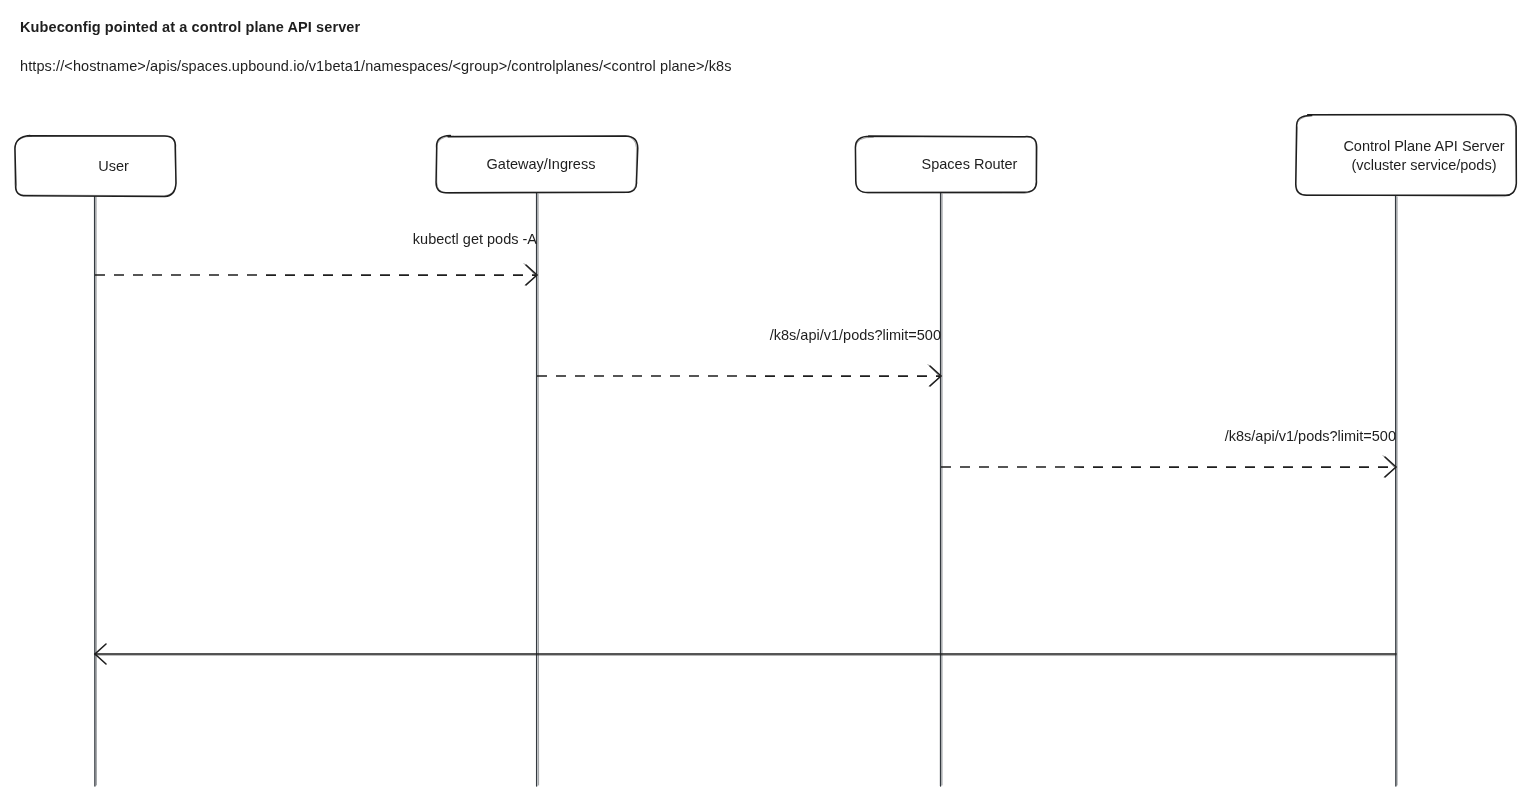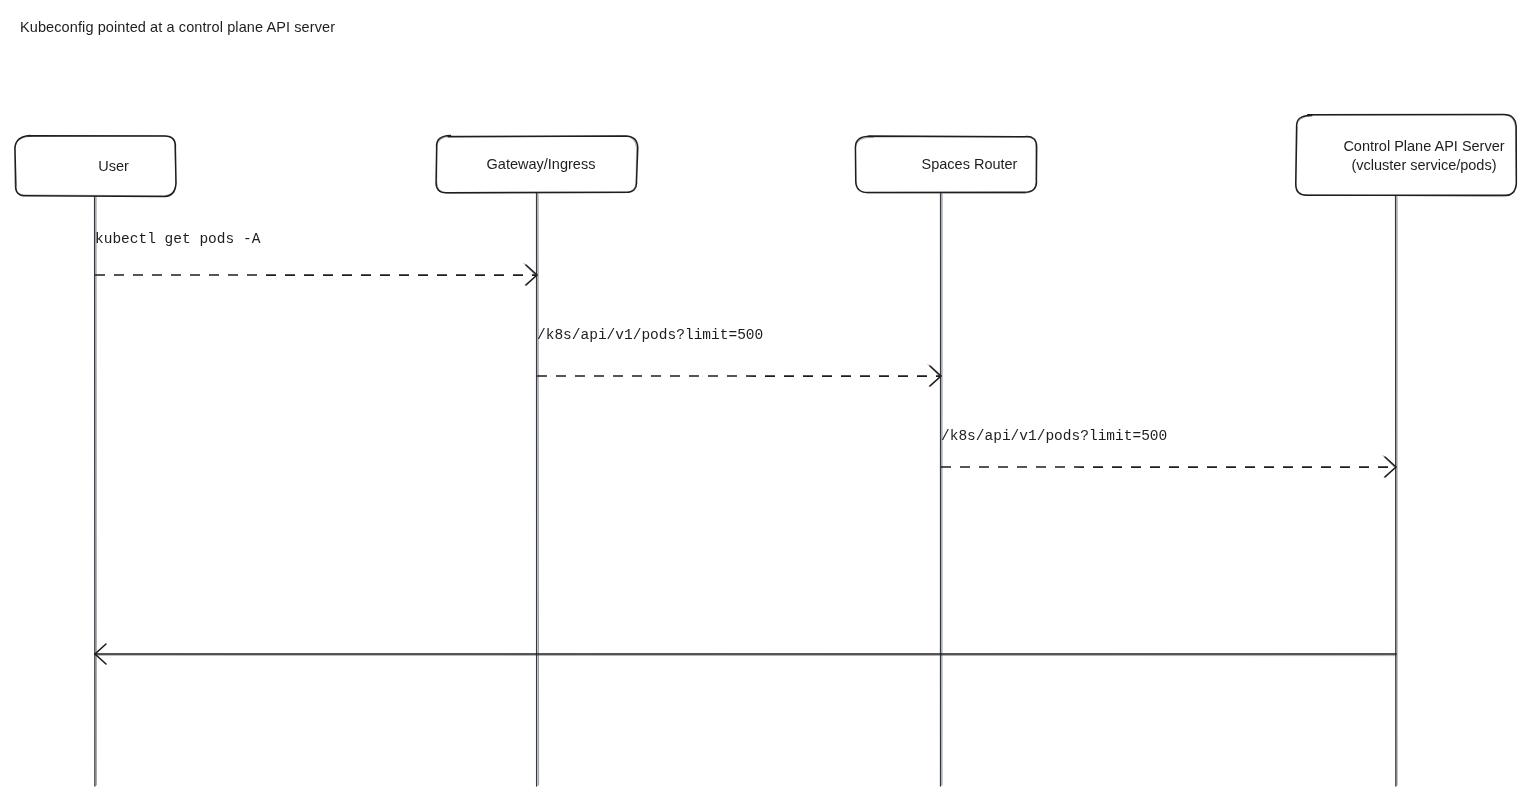--- a/index.html
+++ b/index.html
@@ -25,21 +25,21 @@
 
   .header-text {
     position: absolute;
     left: 20px;
     font-size: 14.5px;
     line-height: 1.2;
     color: #1e1e1e;
     white-space: nowrap;
     letter-spacing: 0.1px;
   }
-  #title-line   { top: 19px; }
+  #title-line   { top: 19px; font-weight: bold; }
   #url-line     { top: 58px; }
 
   
   #canvas {
     position: absolute;
     left: 0;
     top: 0;
     width: 1532px;
     height: 803px;
   }
@@ -54,31 +54,31 @@
     pointer-events: none;
     padding-left: 18px;
   }
 
   .msg-label {
     position: absolute;
     font-size: 14.5px;
     line-height: 18px;
     color: #1e1e1e;
     white-space: nowrap;
-    text-align: left;
-    font-family: Liberation Mono, monospace;
+    text-align: right;
   }
 </style>
 </head>
 <body>
 
 <div id="diagram-root">
 
   <div class="header-text" id="title-line">Kubeconfig pointed at a control plane API server</div>
 
+  <div class="header-text" id="url-line">https://&lt;hostname&gt;/apis/spaces.upbound.io/v1beta1/namespaces/&lt;group&gt;/controlplanes/&lt;control plane&gt;/k8s</div>
 
   <svg id="canvas" viewBox="0 0 1532 803" xmlns="http://www.w3.org/2000/svg">
     <g id="lifelines-group">
         <g>
           <path d="M 94.6 196 L 94.9210347368149 786" stroke="#343a40" stroke-width="1.35" fill="none" stroke-linecap="round"></path>
           <path d="M 96.1 197 L 96.41245277676498 785" stroke="#343a40" stroke-width="0.9" fill="none" opacity="0.55" stroke-linecap="round"></path>
         </g>
         <g>
           <path d="M 536.6 193 L 536.6407174299645 786" stroke="#343a40" stroke-width="1.35" fill="none" stroke-linecap="round"></path>
           <path d="M 538.1 194 L 538.6046822846118 785" stroke="#343a40" stroke-width="0.9" fill="none" opacity="0.55" stroke-linecap="round"></path>

